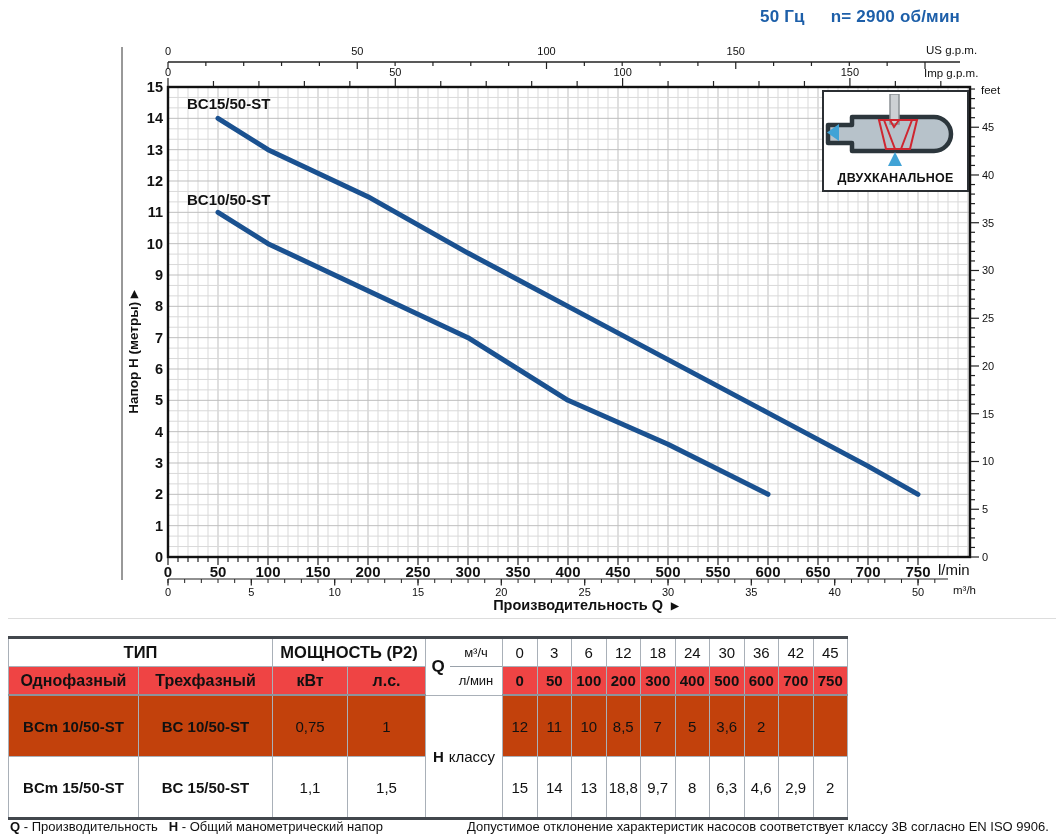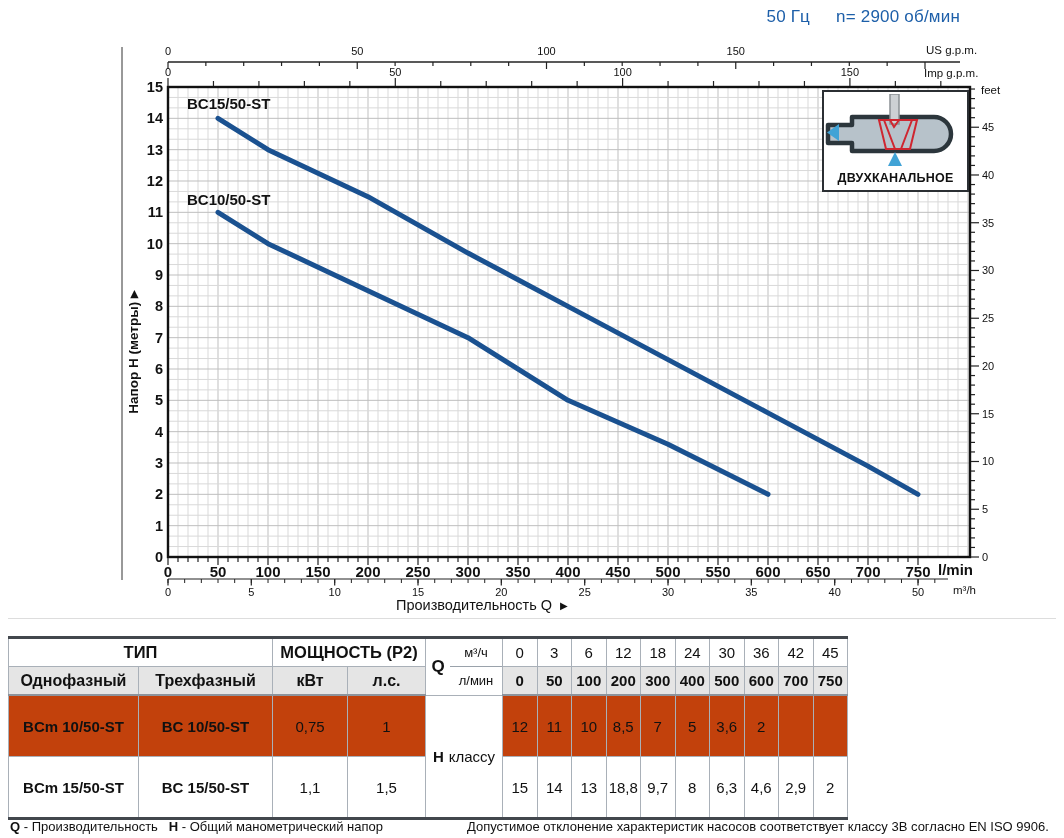--- a/index.html
+++ b/index.html
@@ -4,40 +4,40 @@
 <style>
   html,body{margin:0;padding:0}
   body{position:relative;width:1064px;height:838px;background:#fff;overflow:hidden;
        font-family:"Liberation Sans",sans-serif;color:#111}
   .abs{position:absolute}
   #chart-svg{position:absolute;left:0;top:0}
   #chart-svg text{font-family:"Liberation Sans",sans-serif;fill:#111}
   #chart-svg .t11{font-size:11px}
   #chart-svg .t14b{font-size:14.5px;font-weight:bold}
   #chart-svg .t15b{font-size:15px;font-weight:bold}
-  .hdr{right:104px;top:7px;font-size:17px;font-weight:normal;letter-spacing:.2px}
+  .hdr{right:104px;top:7px;font-size:17px;font-weight:bold;letter-spacing:.2px}
   .hdr .gap{display:inline-block;width:26px}
   .unit11{font-size:11.5px}
-  .unitB{font-size:15px;font-weight:bold}
+  .unitB{font-size:15px;font-weight:normal}
   .curve-label{font-size:15px;font-weight:bold}
   .ylab{left:126px;top:452px;width:200px;height:22px;transform:rotate(-90deg);
         transform-origin:0 0;text-align:center;font-weight:bold;font-size:13.5px;white-space:nowrap}
-  .xlab{left:396px;top:597px;width:330px;font-weight:normal;font-size:14.5px}
+  .xlab{left:421px;top:597px;width:330px;text-align:center;font-weight:bold;font-size:14.5px}
   .arr{font-size:10px;vertical-align:1px}
   .inset{left:822px;top:90px;width:147px;height:102px;border:2px solid #2b2f33;background:#fff;box-sizing:border-box}
   .inset-label{position:absolute;left:0;right:0;bottom:5px;text-align:center;font-weight:bold;font-size:12.5px;letter-spacing:.2px}
   .sep-line{left:8px;top:618px;width:1048px;height:0;border-top:1px solid #ddd}
   
   .tblwrap{left:8px;top:636px;width:1048px}
   table{border-collapse:collapse;table-layout:fixed;width:840px;
         border-top:3px solid #42474d;border-bottom:3px solid #42474d}
   th,td{border:1px solid #a9b0b8;padding:0;text-align:center;vertical-align:middle;overflow:hidden}
   tr.hA th{height:27px;font-size:16.5px;font-weight:bold;background:#fff}
   tr.hA th.num-h{font-size:15px;font-weight:normal}
-  tr.hB th{height:27px;font-size:16px;font-weight:bold;background:#e5e5e5;border-bottom:2px solid #8d939b}
+  tr.hB th{height:27px;font-size:16px;font-weight:bold;background:#ef4444;border-bottom:2px solid #8d939b}
   tr.hB th.num-b{font-size:15px}
   tr.r1 td,tr.r2 td{height:60px;font-size:15px}
   tr.r1 td{background:#c2410c}
   td.model{font-weight:bold;font-size:16px}
   .qcell{padding:0}
   .qflex{display:flex;align-items:center;height:100%}
   .qletter{width:24px;font-weight:bold;font-size:17px;text-align:center}
   .qstack{flex:1;display:flex;flex-direction:column;font-size:13px;font-weight:normal}
   .qstack .qs-top{height:26px;line-height:26px;border-bottom:1px solid #9aa2ab}
   .qstack .qs-bot{height:26px;line-height:27px;font-weight:normal}

